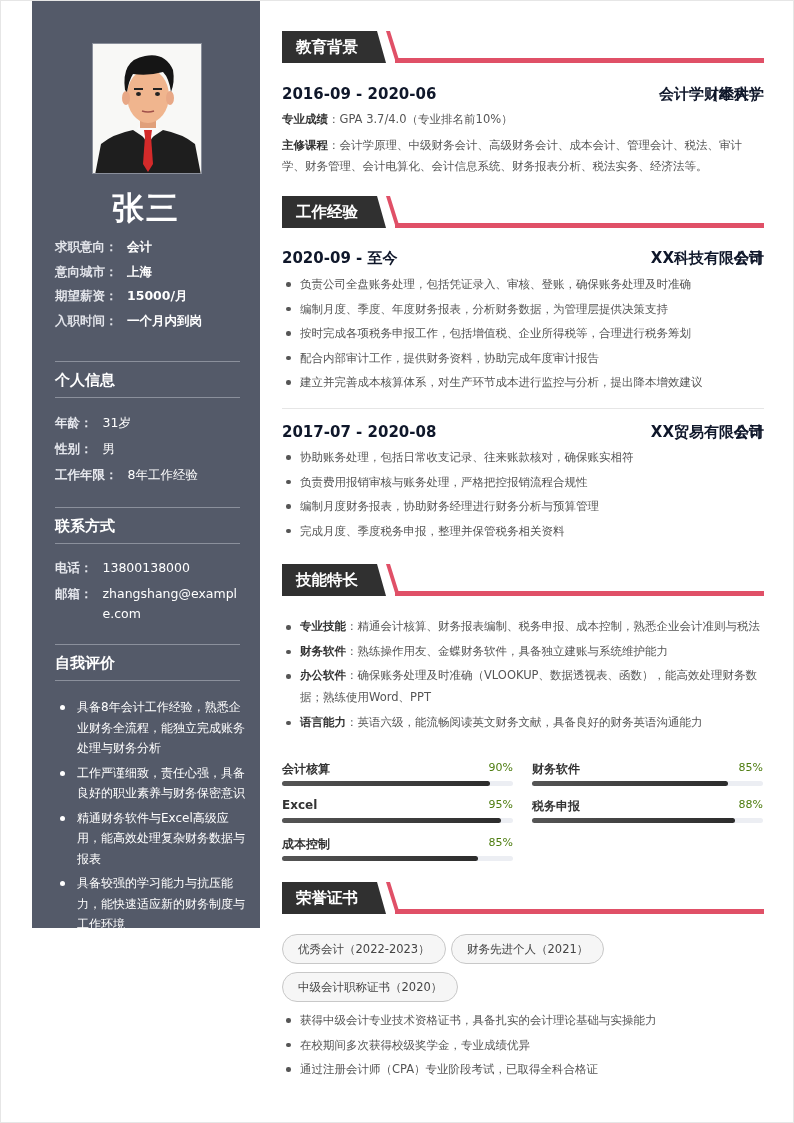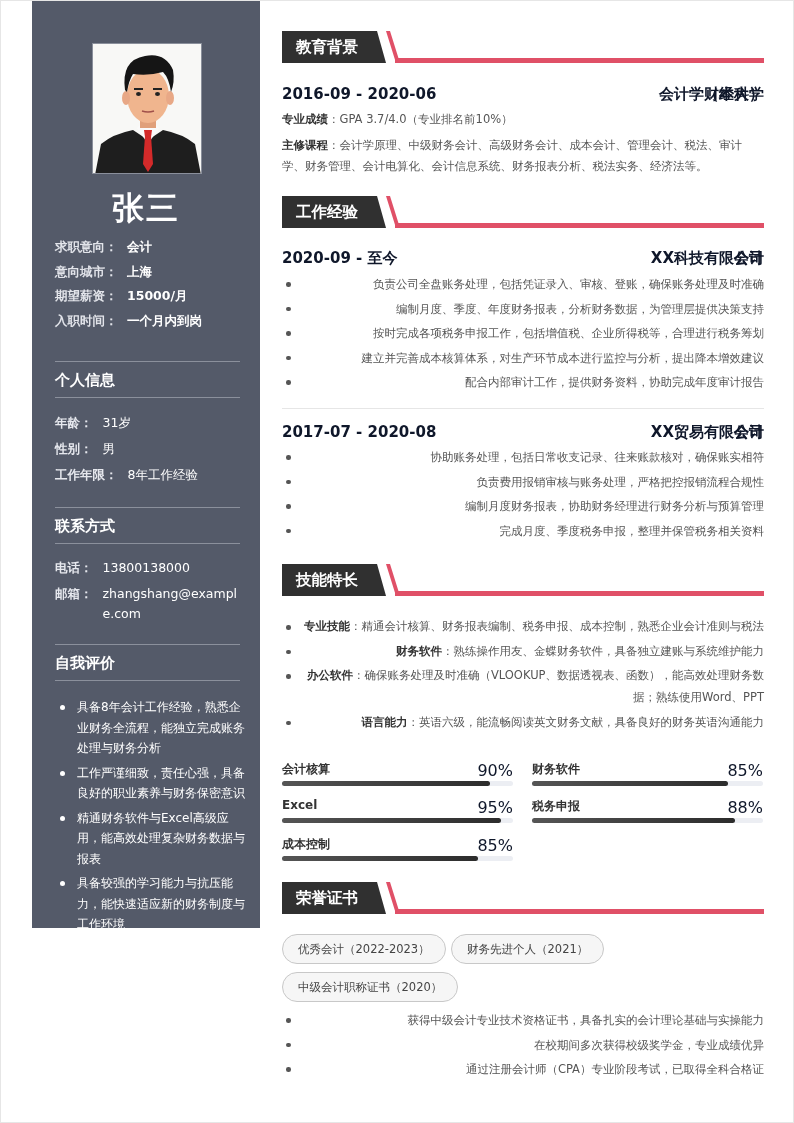--- a/index.html
+++ b/index.html
@@ -27,30 +27,30 @@
   .sh .tag { position: absolute; left: 0; top: 0; height: 32px; width: 104px; background: #303030; color: #fff; font-size: 15.5px; font-weight: bold; line-height: 32px; padding-left: 14px; clip-path: polygon(0 0, 95px 0, 104px 32px, 0 32px); }
   .sh .slash { position: absolute; left: 104px; top: 0; width: 14px; height: 32px; }
   .sh .line { position: absolute; left: 113px; top: 27px; right: 0; height: 5px; background: #e05067; }
 
   .edu-row { position: absolute; left: 0; width: 482px; font-size: 15px; font-weight: bold; color: #0f172a; height: 20px; }
   .edu-row .l { position: absolute; left: 0; }
   .edu-row .c { position: absolute; left: 0; right: 0; text-align: right; }
   .edu-row .r { position: absolute; right: 0; }
   .p { position: absolute; left: 0; width: 482px; font-size: 11.5px; line-height: 21px; color: #555; }
   .p b { color: #333; }
-  .bul { position: absolute; left: 0; width: 482px; font-size: 11.5px; line-height: 24.5px; color: #555; text-align: right; }
+  .bul { position: absolute; left: 0; width: 482px; font-size: 11.5px; line-height: 24.5px; color: #555; }
   .bul li { list-style: none; position: relative; padding-left: 18px; }
   .bul li::before { content: ""; position: absolute; left: 4px; top: 10px; width: 4.5px; height: 4.5px; border-radius: 50%; background: #555; }
   .bul.tight li { line-height: 22px; margin-bottom: 2.5px; }
   .bul b { color: #333; }
   .divider { position: absolute; left: 0; width: 482px; height: 1px; background: #e6e6e6; }
 
   .skill { position: absolute; width: 231px; height: 36px; }
   .skill .nm { position: absolute; left: 0; top: 0; font-size: 12px; font-weight: bold; color: #333; }
-  .skill .pc { position: absolute; right: 0; top: 0; font-size: 16px; color: #0f172a; }
+  .skill .pc { position: absolute; right: 0; top: 0; font-size: 11px; color: #4d7c0f; }
   .skill .track { position: absolute; left: 0; right: 0; top: 20px; height: 5px; background: #eceef3; border-radius: 3px; }
   .skill .fill { position: absolute; left: 0; top: 0; height: 5px; border-radius: 3px; background: linear-gradient(90deg, #555 0%, #2c2c2c 100%); }
 
   .chip { position: absolute; height: 30px; border: 1px solid #c8c8c8; background: #f6f6f6; border-radius: 15px; font-size: 11.5px; color: #444; line-height: 28px; padding: 0 15px; white-space: nowrap; }
 </style>
 </head>
 <body>
 
 <div class="page">
 
@@ -158,22 +158,22 @@
     </div>
     <div class="edu-row" style="top:248px;">
       <span class="l">2020-09 - 至今</span>
       <span class="c">XX科技有限公司</span>
       <span class="r">会计</span>
     </div>
     <ul class="bul" style="top:271px;">
       <li>负责公司全盘账务处理，包括凭证录入、审核、登账，确保账务处理及时准确</li>
       <li>编制月度、季度、年度财务报表，分析财务数据，为管理层提供决策支持</li>
       <li>按时完成各项税务申报工作，包括增值税、企业所得税等，合理进行税务筹划</li>
+      <li>配合内部审计工作，提供财务资料，协助完成年度审计报告</li>
       <li>建立并完善成本核算体系，对生产环节成本进行监控与分析，提出降本增效建议</li>
-      <li>配合内部审计工作，提供财务资料，协助完成年度审计报告</li>
     </ul>
     <div class="divider" style="top:407px;"></div>
     <div class="edu-row" style="top:422px;">
       <span class="l">2017-07 - 2020-08</span>
       <span class="c">XX贸易有限公司</span>
       <span class="r">会计</span>
     </div>
     <ul class="bul" style="top:444px;">
       <li>协助账务处理，包括日常收支记录、往来账款核对，确保账实相符</li>
       <li>负责费用报销审核与账务处理，严格把控报销流程合规性</li>

